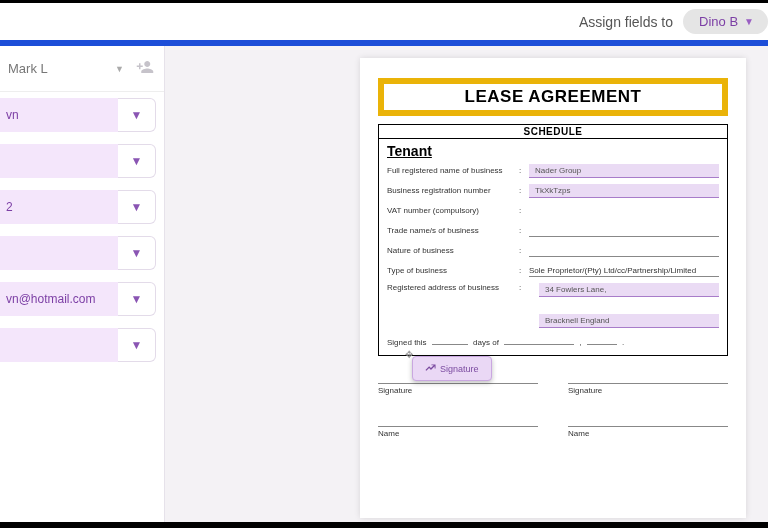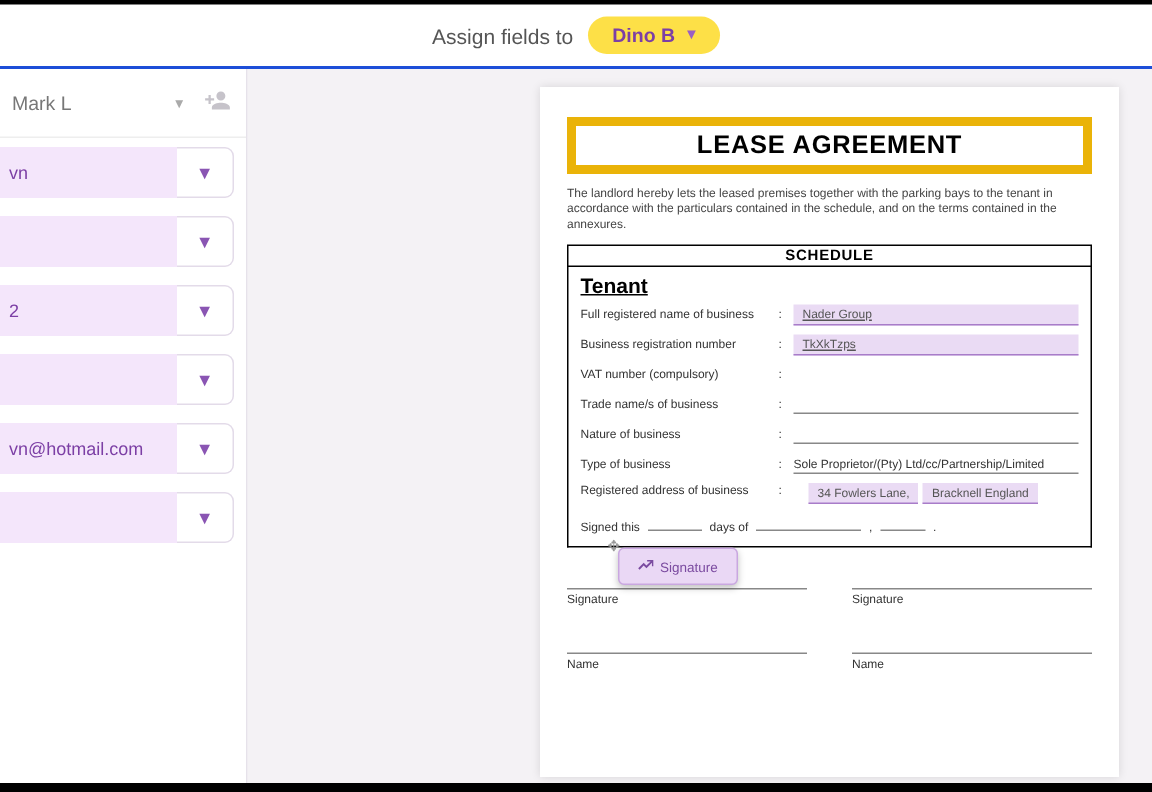--- a/index.html
+++ b/index.html
@@ -10,34 +10,34 @@
       height: 528px;
       overflow: hidden;
       position: relative;
     }
     .topbar {
       height: 46px;
       background: #fff;
       border-top: 3px solid #000;
       display: flex;
       align-items: center;
-      justify-content: center;
-      border-bottom: 2px solid #1d4ed8;
+      justify-content: flex-end;
+      border-bottom: 6px solid #1d4ed8;
       position: relative;
       z-index: 5;
       font-size: 14px;
       color: #555;
     }
     .assign-pill {
       margin-left: 10px;
-      background: #fde047;
+      background: #e5e5e5;
       color: #7c3fa5;
       border-radius: 18px;
       padding: 5px 14px 5px 16px;
-      font-weight: 700;
+      font-weight: 400;
       font-size: 13px;
       display: inline-flex;
       align-items: center;
       cursor: pointer;
     }
     .assign-pill .chev {
       margin-left: 6px;
       font-size: 10px;
       color: #9a5fc3;
     }
@@ -169,31 +169,30 @@
       border-bottom: 1px solid #888;
       min-height: 12px;
       display: flex;
       align-items: center;
     }
     .row-value.filled {
       background: #eadbf4;
       border-bottom: 1px solid #a87cc9;
       padding: 2px 6px;
       color: #555;
-      text-decoration: underline;
     }
     .row-value.plain {
       color: #333;
     }
     .addr-ind {
       flex:1;
       padding-left: 10px;
       display:flex;
-      flex-direction:row;
-      gap:3px;
+      flex-direction:column;
+      gap:17px;
     }
     .addr-ind .line {
       background:#eadbf4;
       border-bottom:1px solid #a87cc9;
       padding:2px 6px;
       font-size:8px;
       color:#555;
     }
 
     .signed-line {
@@ -306,21 +305,20 @@
   <div class="field-item">
     <div class="field-body blank"></div>
     <div class="field-dd">▼</div>
   </div>
 </div>
 
 <div class="doc-wrap">
   <div class="doc-title-box">
     <div class="doc-title">LEASE AGREEMENT</div>
   </div>
-  <div class="doc-intro">The landlord hereby lets the leased premises together with the parking bays to the tenant in accordance with the particulars contained in the schedule, and on the terms contained in the annexures.</div>
   <div class="sched-box">SCHEDULE</div>
   <div class="sched-body">
     <div class="tenant-label">Tenant</div>
 
     <div class="row">
       <div class="row-label">Full registered name of business</div>
       <div class="row-colon">:</div>
       <div class="row-value filled">Nader Group</div>
     </div>
     <div class="row">

